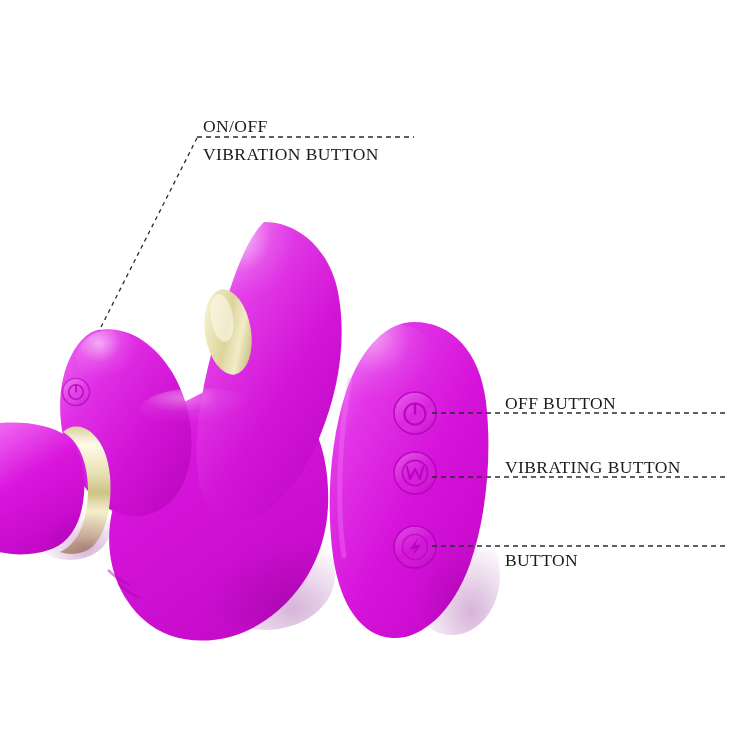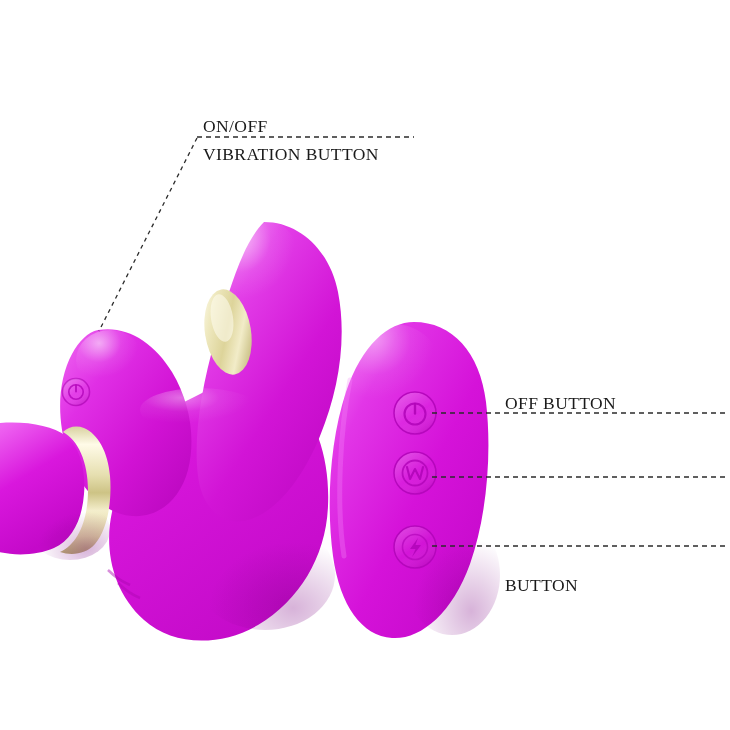--- a/index.html
+++ b/index.html
@@ -33,21 +33,21 @@
     letter-spacing: 0.4px;
     white-space: nowrap;
     line-height: 1.28;
   }
   
   #lbl-onoff-1  { left: 203px; top: 115px; }
   #lbl-onoff-2  { left: 203px; top: 143px; }
   #lbl-off      { left: 505px; top: 392px; }
   #lbl-vib      { left: 505px; top: 456px; }
   #lbl-shock-1  { left: 505px; top: 521px; }
-  #lbl-shock-2  { left: 505px; top: 574px; font-family: Liberation Serif, serif; }
+  #lbl-shock-2  { left: 505px; top: 549px; font-family: Liberation Serif, serif; }
 </style>
 </head>
 <body>
 
 <div id="stage">
 
   <svg id="art" viewBox="0 0 730 730" xmlns="http://www.w3.org/2000/svg">
     <defs>
 
       <linearGradient id="gBody" x1="0" y1="0" x2="1" y2="1">
@@ -237,16 +237,17 @@
       <path d="M 432 477 L 726 477" stroke-dasharray="5 4"></path>
       <path d="M 432 546 L 726 546" stroke-dasharray="5 4"></path>
     </g>
   </svg>
 
   <div class="callout" id="lbl-onoff-1">ON/OFF</div>
   <div class="callout" id="lbl-off">OFF BUTTON</div>
 
   <div class="callout" id="lbl-onoff-2">VIBRATION BUTTON</div>
 
+  <div class="callout" id="lbl-vib">VIBRATING BUTTON</div>
 
   <div class="callout" id="lbl-shock-2">BUTTON</div>
 
 </div>
 
 </body></html>

